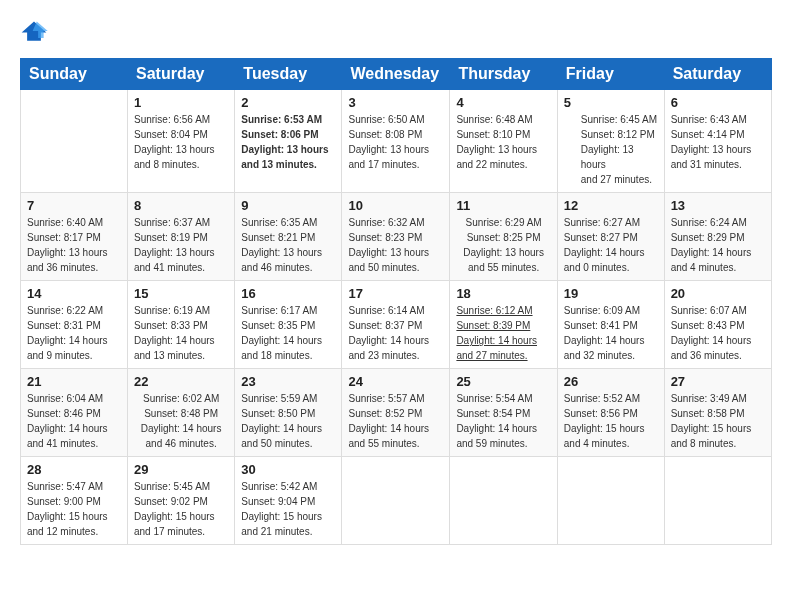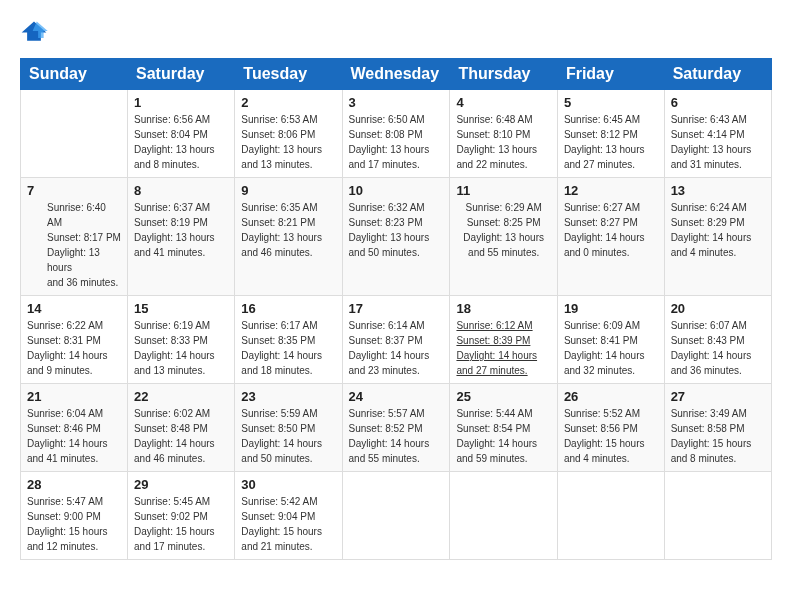--- a/index.html
+++ b/index.html
@@ -115,58 +115,58 @@
         <td class="empty-cell"></td>
         <td>
           <div class="day-number">1</div>
           <div class="day-info" style="white-space: pre-line;">Sunrise: 6:56 AM
 Sunset: 8:04 PM
 Daylight: 13 hours
 and 8 minutes.</div>
         </td>
         <td>
           <div class="day-number">2</div>
-          <div class="day-info" style="white-space: pre-line;">Sunrise: 6:53 AM
+          <div class="day-info" style="white-space: pre-line; font-weight: bold;">Sunrise: 6:53 AM
 Sunset: 8:06 PM
 Daylight: 13 hours
 and 13 minutes.</div>
         </td>
         <td>
           <div class="day-number">3</div>
           <div class="day-info" style="white-space: pre-line;">Sunrise: 6:50 AM
 Sunset: 8:08 PM
 Daylight: 13 hours
 and 17 minutes.</div>
         </td>
         <td>
           <div class="day-number">4</div>
           <div class="day-info" style="white-space: pre-line;">Sunrise: 6:48 AM
 Sunset: 8:10 PM
 Daylight: 13 hours
 and 22 minutes.</div>
         </td>
         <td>
           <div class="day-number">5</div>
-          <div class="day-info" style="white-space: pre-line;">Sunrise: 6:45 AM
+          <div class="day-info" style="white-space: pre-line; margin-left: 17px;">Sunrise: 6:45 AM
 Sunset: 8:12 PM
 Daylight: 13 hours
 and 27 minutes.</div>
         </td>
         <td>
           <div class="day-number">6</div>
           <div class="day-info" style="white-space: pre-line;">Sunrise: 6:43 AM
 Sunset: 4:14 PM
 Daylight: 13 hours
 and 31 minutes.</div>
         </td>
       </tr>
       <tr>
         <td>
           <div class="day-number">7</div>
-          <div class="day-info" style="white-space: pre-line; margin-left: 20px;">Sunrise: 6:40 AM
+          <div class="day-info" style="white-space: pre-line;">Sunrise: 6:40 AM
 Sunset: 8:17 PM
 Daylight: 13 hours
 and 36 minutes.</div>
         </td>
         <td>
           <div class="day-number">8</div>
           <div class="day-info" style="white-space: pre-line;">Sunrise: 6:37 AM
 Sunset: 8:19 PM
 Daylight: 13 hours
 and 41 minutes.</div>
@@ -261,42 +261,42 @@
       <tr>
         <td>
           <div class="day-number">21</div>
           <div class="day-info" style="white-space: pre-line;">Sunrise: 6:04 AM
 Sunset: 8:46 PM
 Daylight: 14 hours
 and 41 minutes.</div>
         </td>
         <td>
           <div class="day-number">22</div>
-          <div class="day-info" style="white-space: pre-line;">Sunrise: 6:02 AM
+          <div class="day-info" style="white-space: pre-line; text-align: center;">Sunrise: 6:02 AM
 Sunset: 8:48 PM
 Daylight: 14 hours
 and 46 minutes.</div>
         </td>
         <td>
           <div class="day-number">23</div>
           <div class="day-info" style="white-space: pre-line;">Sunrise: 5:59 AM
 Sunset: 8:50 PM
 Daylight: 14 hours
 and 50 minutes.</div>
         </td>
         <td>
           <div class="day-number">24</div>
           <div class="day-info" style="white-space: pre-line;">Sunrise: 5:57 AM
 Sunset: 8:52 PM
 Daylight: 14 hours
 and 55 minutes.</div>
         </td>
         <td>
           <div class="day-number">25</div>
-          <div class="day-info" style="white-space: pre-line;">Sunrise: 5:44 AM
+          <div class="day-info" style="white-space: pre-line;">Sunrise: 5:54 AM
 Sunset: 8:54 PM
 Daylight: 14 hours
 and 59 minutes.</div>
         </td>
         <td>
           <div class="day-number">26</div>
           <div class="day-info" style="white-space: pre-line;">Sunrise: 5:52 AM
 Sunset: 8:56 PM
 Daylight: 15 hours
 and 4 minutes.</div>

